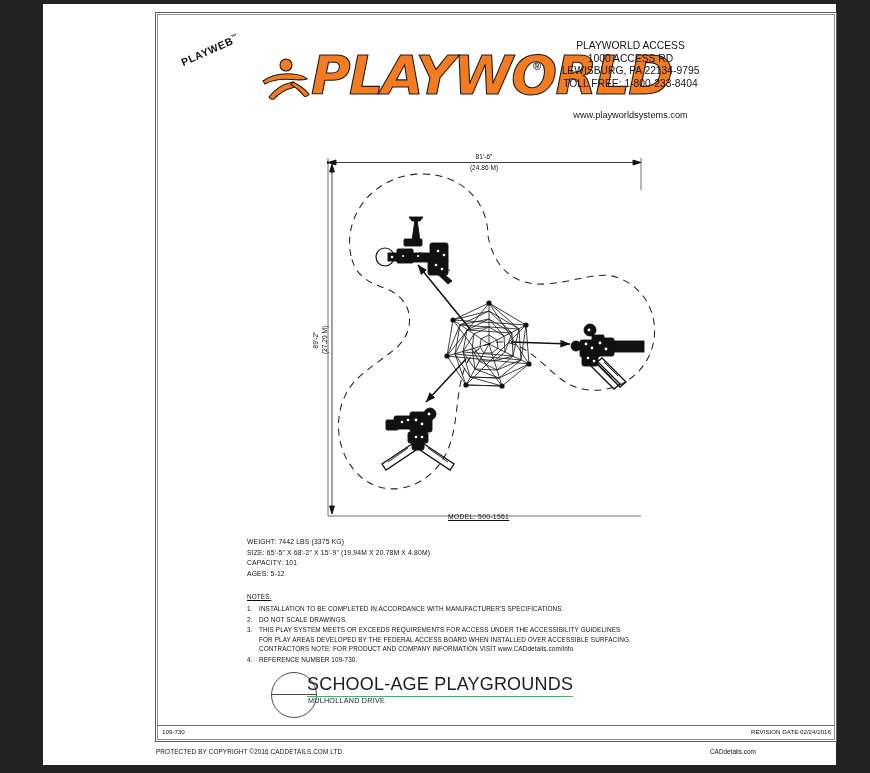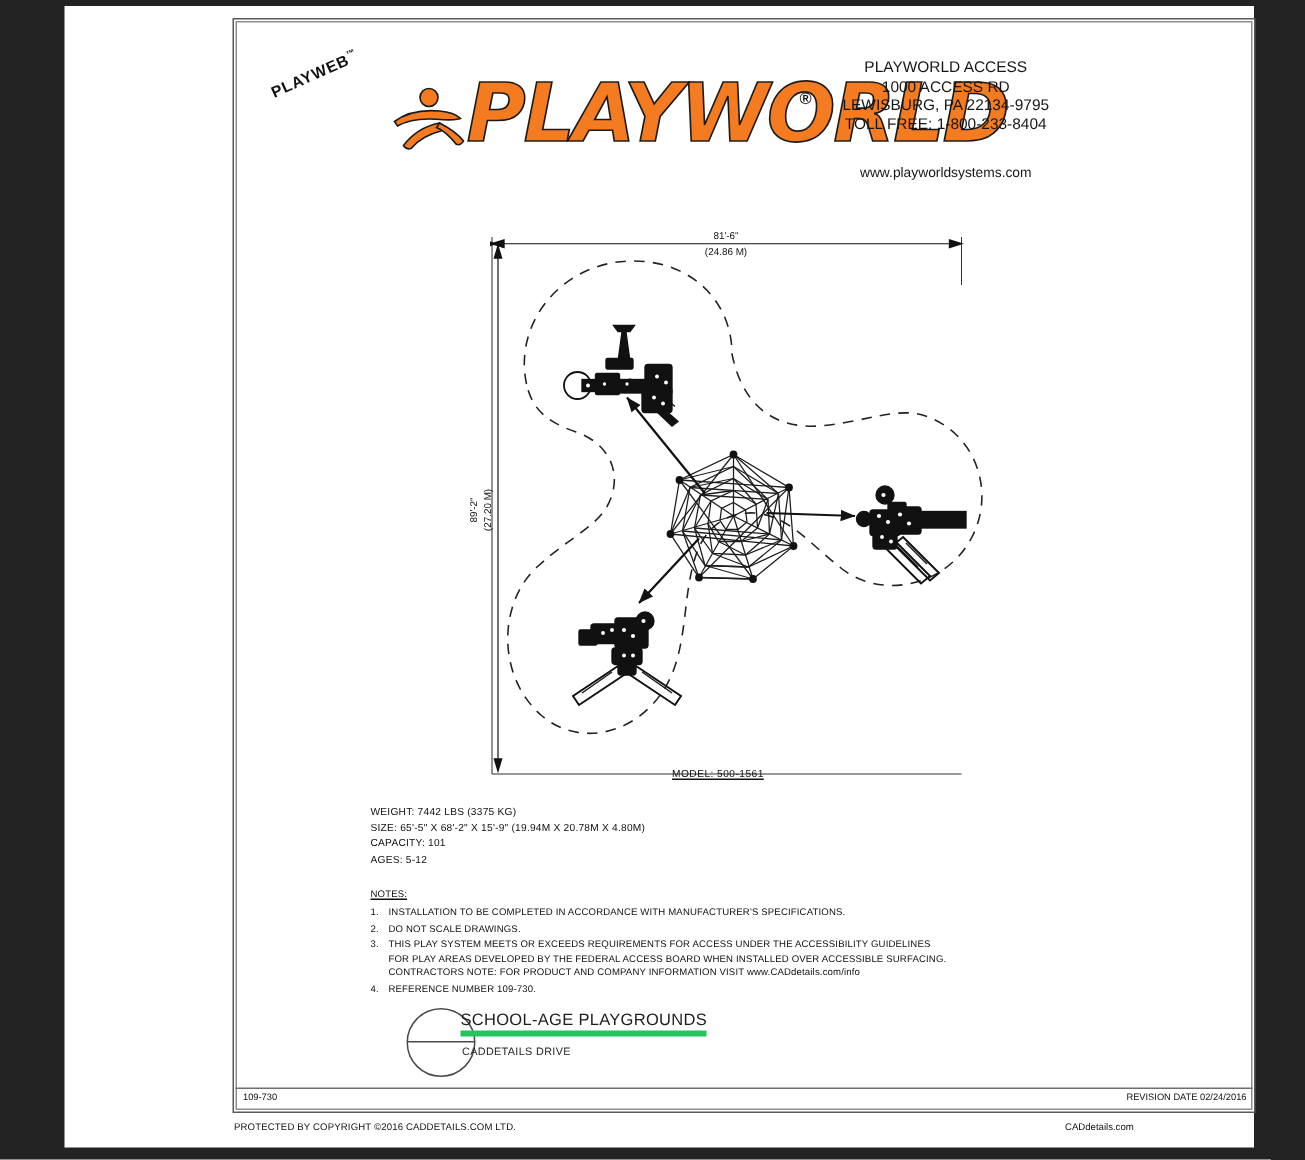--- a/index.html
+++ b/index.html
@@ -100,23 +100,23 @@
   .tb-circle{
     position:absolute;left:0;top:0;width:44px;height:44px;
     border:1px solid #4a4a4a;border-radius:50%;
   }
   .tb-circle:after{
     content:"";position:absolute;left:0;top:21px;width:44px;height:0;
     border-top:1px solid #4a4a4a;
   }
   .tb-title{
     position:absolute;left:36px;top:2px;
-    font-size:11px;color:#1d1d1d;letter-spacing:.2px;
+    font-size:18px;color:#1d1d1d;letter-spacing:.2px;
     font-family:"Liberation Sans",sans-serif;
-    padding-bottom:1px;border-bottom:4px solid #22c55e;
+    padding-bottom:1px;border-bottom:1px solid #22c55e;
     white-space:nowrap;
   }
   .tb-sub{
     position:absolute;left:37px;top:24px;
     font-size:7.2px;color:#1d1d1d;letter-spacing:.25px;
   }
 
   
   .foot-rule{
     position:absolute;left:114px;top:721px;width:678px;height:0;
@@ -413,21 +413,21 @@
 
       <div class="note-row">
         <div class="note-num">4.</div>
         <div class="note-body">REFERENCE NUMBER 109-730.</div>
       </div>
     </div>
 
     <div class="titleblock">
       <div class="tb-circle"></div>
       <div class="tb-title">SCHOOL-AGE PLAYGROUNDS</div>
-      <div class="tb-sub">CADDETAILS DRIVE</div>
+      <div class="tb-sub">MULHOLLAND DRIVE</div>
     </div>
 
     <div class="foot-rule"></div>
     <div class="foot-ref">109-730</div>
     <div class="foot-rev-wrap">
       <div class="foot-rev">REVISION DATE 02/24/2016</div>
     </div>
     <div class="copyright">PROTECTED BY COPYRIGHT ©2016 CADDETAILS.COM LTD.</div>
     <div class="caddetails">CADdetails.com</div>
 

